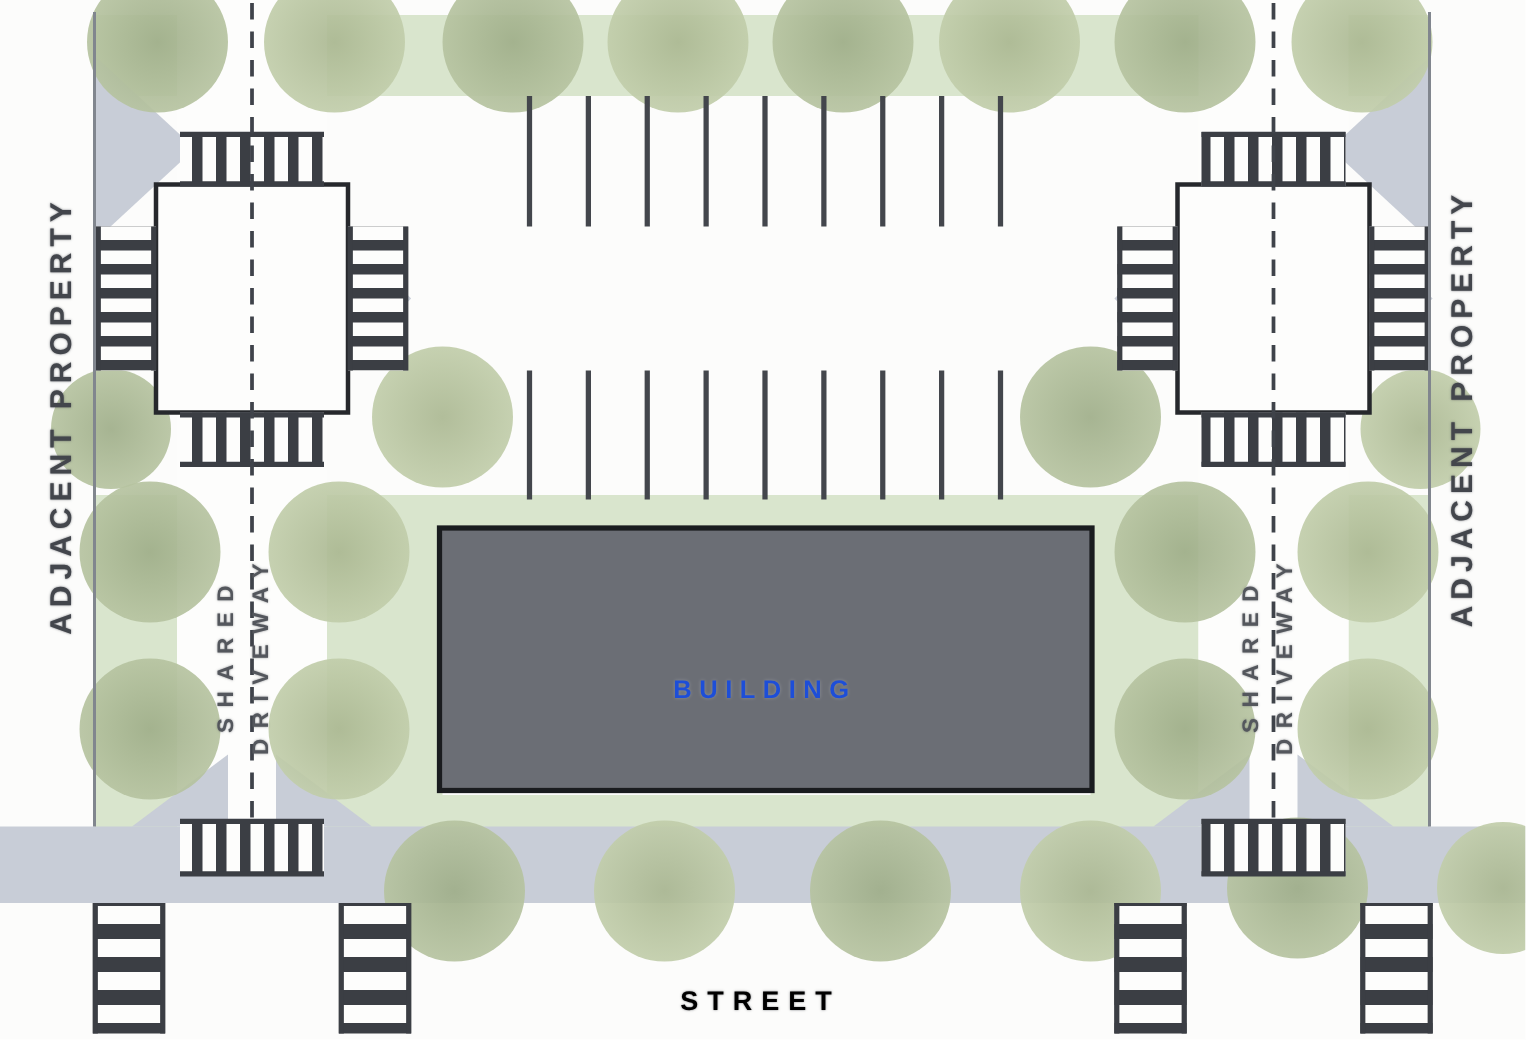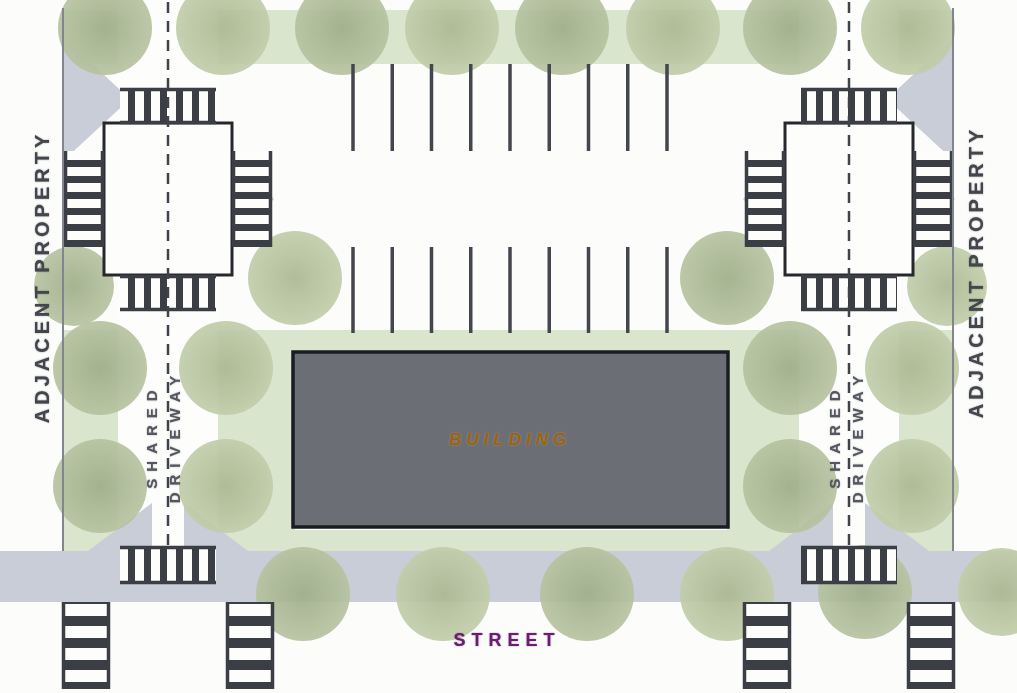--- a/index.html
+++ b/index.html
@@ -9,24 +9,24 @@
   .lbl{position:absolute;white-space:nowrap;font-weight:bold;user-select:none;}
   .rot{transform:translate(-50%,-50%) rotate(-90deg);}
   .ctr{transform:translate(-50%,-50%);}
   .adj{font-size:20px;letter-spacing:4px;color:#43464c;text-shadow:0 0 1.5px rgba(67,70,76,.75);}
   .adj-left{left:42px;top:277px;}
   .adj-right{left:976px;top:272px;}
   .shared{font-size:15px;letter-spacing:7px;line-height:1.5;color:#54575d;
           text-align:center;text-shadow:0 0 1.5px rgba(84,87,93,.7);white-space:nowrap;}
   .shared-left{left:163px;top:436px;}
   .shared-right{left:846px;top:436px;}
-  .street{font-size:18px;letter-spacing:6px;color:#701a75;left:507px;top:640px;
+  .street{font-size:18px;letter-spacing:6px;color:#000000;left:507px;top:668px;
           text-shadow:0 0 1.5px rgba(61,64,70,.7);}
-  .bldg{font-size:17px;letter-spacing:5px;color:#a16207;left:510px;top:440px;
-        text-shadow:0 0 2.5px #8f929a;font-style:italic;}
+  .bldg{font-size:17px;letter-spacing:5px;color:#1d4ed8;left:510px;top:460px;
+        text-shadow:0 0 2.5px #8f929a;}
 </style>
 </head>
 <body>
 
 <div id="stage">
   <svg id="plan" xmlns="http://www.w3.org/2000/svg" viewBox="0 0 1017 693">
       <defs>
         <radialGradient id="tg1">
           <stop offset="0%" stop-color="#9fae89"></stop>
           <stop offset="100%" stop-color="#b6c3a0"></stop>

